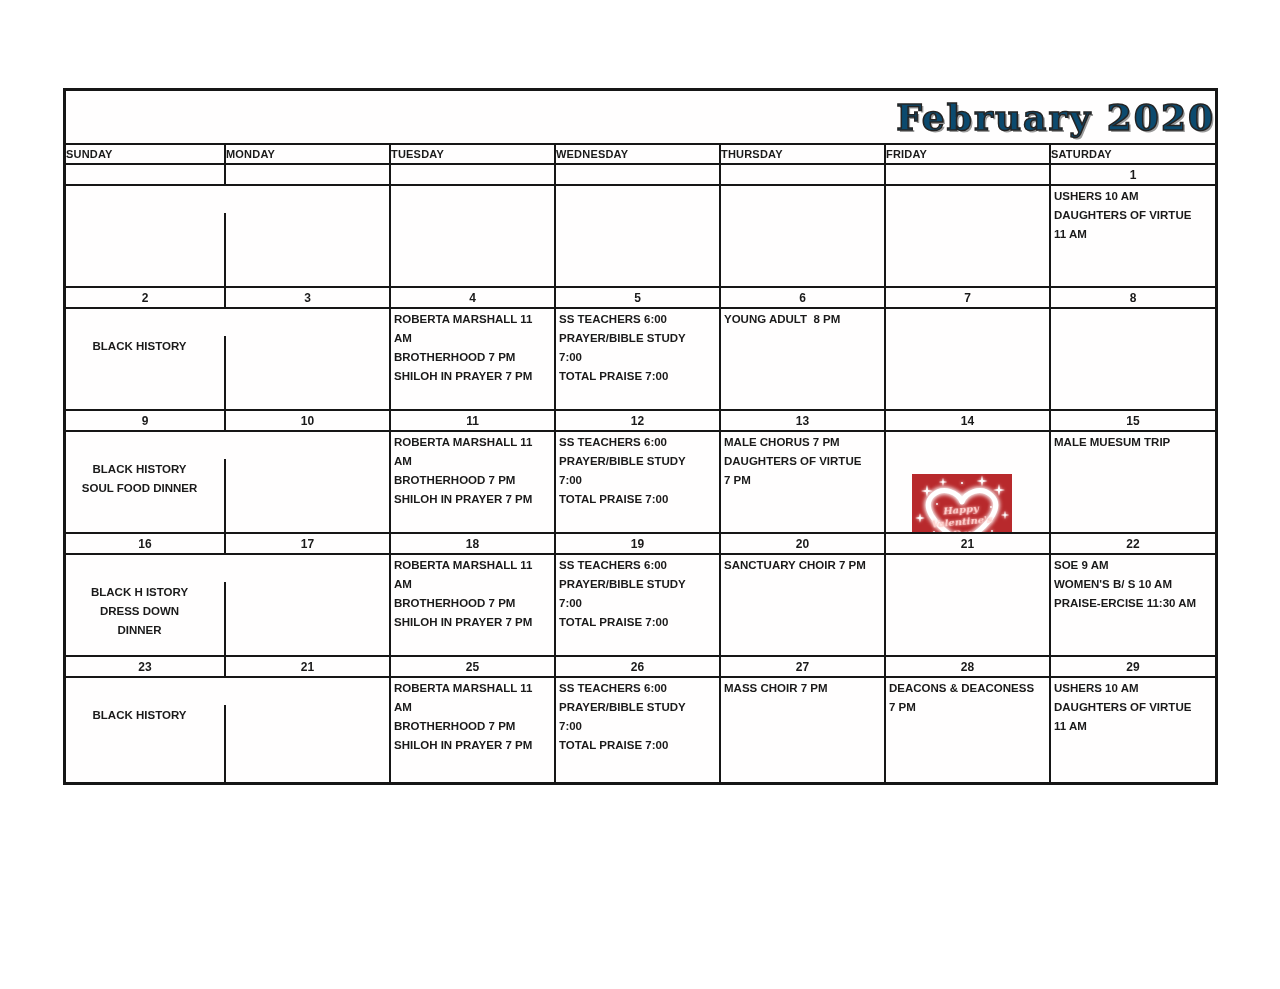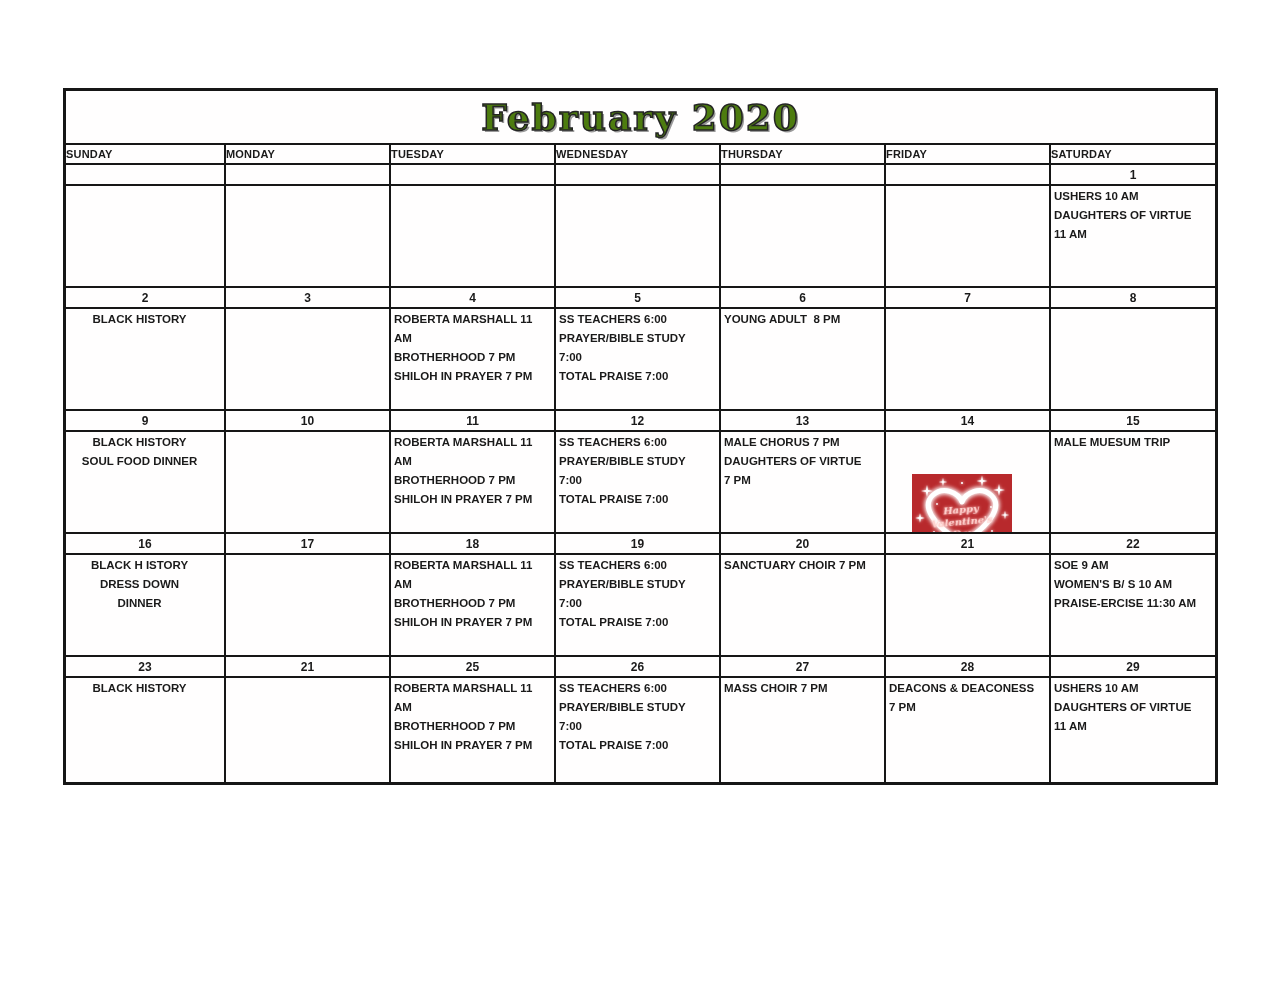--- a/index.html
+++ b/index.html
@@ -17,39 +17,39 @@
   }
   .cell{
     box-sizing:border-box;
     border-right:2px solid #161616;
     border-bottom:2px solid #161616;
     overflow:hidden;
   }
   .c7{border-right:none;}
   .title{
     grid-column:1 / -1;border-right:none;
-    text-align:center;
+    text-align:right;
     font-family:"DejaVu Serif","Liberation Serif",serif;
     font-size:36px;line-height:52px;letter-spacing:2px;font-weight:bold;
-    color:#4d7c0f;
+    color:#0c4a6e;
     -webkit-text-stroke:1.5px #242424;
     text-shadow:2px 2px 0 #9a9a9a;
   }
   .hdr{
     font-size:11px;font-weight:bold;text-align:left;line-height:19px;
     letter-spacing:.2px;
   }
   .num{
     font-size:12px;font-weight:bold;text-align:center;line-height:20px;
   }
   .ev{
     font-size:11.5px;font-weight:bold;line-height:19px;
     padding:1px 14px 0 3px;white-space:pre-wrap;text-align:left;
   }
-  .ev.c1{text-align:center;}
+  .ev.c1{text-align:center;margin-top:27px;}
   .last{border-bottom:none;}
   .valentine{display:block;margin:3px auto 0 auto;}
 </style>
 </head>
 <body>
 
 <div class="page">
   <div class="calendar">
 
     <div class="cell title">February 2020</div>

